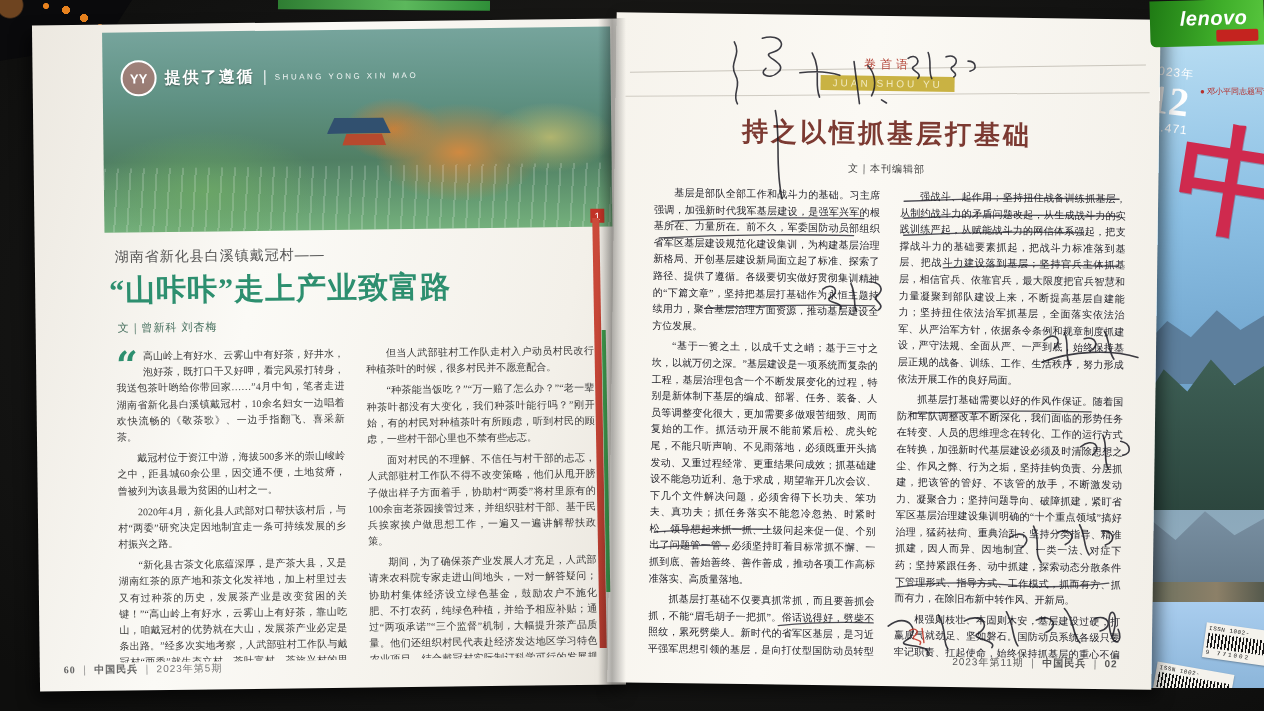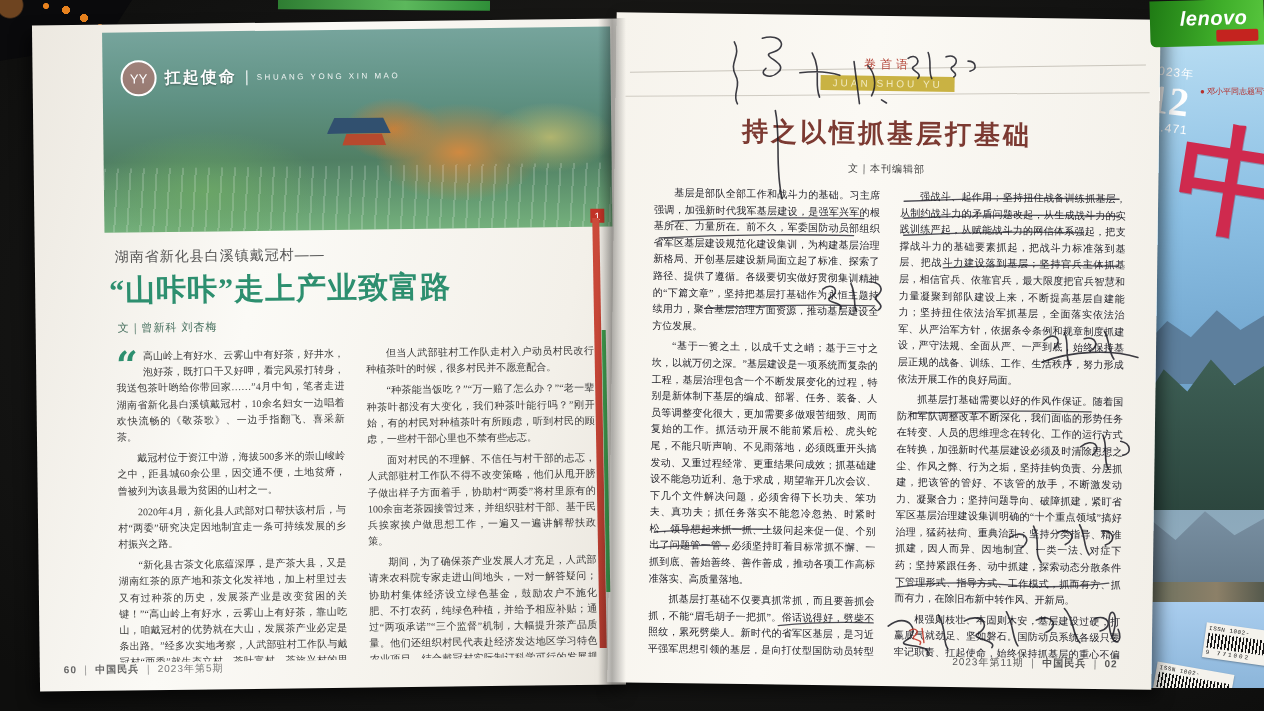--- a/index.html
+++ b/index.html
@@ -47,40 +47,40 @@
          radial-gradient(160px 80px at 20% 80%,rgba(110,170,100,.75),rgba(110,170,100,0) 75%),
          linear-gradient(180deg,#76a49c 0%,#5f9183 35%,#507f64 65%,#74b07c 100%);}
   .terraces{position:absolute;left:0;bottom:0;width:100%;height:64px;opacity:.5;
        background:repeating-linear-gradient(94deg,rgba(255,255,255,.35) 0 2px,transparent 2px 13px);}
   .roof{position:absolute;left:44%;top:44%;width:64px;height:16px;background:#31506f;
        clip-path:polygon(0 100%,12% 0,88% 0,100% 100%);}
   .roof2{position:absolute;left:47%;top:52%;width:44px;height:12px;background:#b74a2e;
        clip-path:polygon(0 100%,10% 0,90% 0,100% 100%);}
   .brand{left:88px;top:36px;display:flex;align-items:center;gap:8px;color:#fff;z-index:2;}
   .logo-circle{width:32px;height:32px;border:2px solid #fff;border-radius:50%;display:flex;
-       align-items:center;justify-content:center;font-weight:normal;font-size:13px;color:#fff;
+       align-items:center;justify-content:center;font-weight:bold;font-size:13px;color:#fff;
        background:rgba(255,80,80,.35);}
   .brand-cn{font-size:16px;font-weight:bold;letter-spacing:2px;text-shadow:0 1px 2px rgba(0,0,0,.4);}
   .brand-div{opacity:.8;}
   .brand-en{font-size:8px;letter-spacing:2.5px;opacity:.9;}
   .photo-badge{left:556px;top:190px;width:14px;height:14px;background:#c13327;color:#fff;
        font-size:10px;display:flex;align-items:center;justify-content:center;z-index:2;}
   .kicker{left:80px;top:224px;font-size:14px;color:#555;letter-spacing:1px;}
   .l-title{left:74px;top:246px;font-size:30px;font-weight:bold;color:#2d8f6f;
        font-family:"Liberation Serif",serif;letter-spacing:1px;}
   .l-byline{left:82px;top:296px;font-size:11px;color:#456e5d;letter-spacing:1px;}
   .l-cols{left:80px;top:324px;width:478px;height:314px;display:flex;gap:22px;overflow:hidden;}
   .l-col{width:228px;font-family:"Liberation Serif",serif;font-size:10px;line-height:1.62;
        color:#3a3a3a;text-align:justify;}
   .l-col p{margin:0 0 5px;text-indent:2em;}
   .l-col p.lead{text-indent:0;}
   .qmark{float:left;font-size:38px;line-height:.75;color:#2d8f6f;font-weight:bold;margin:3px 5px 0 0;
        font-family:"DejaVu Serif",serif;}
   .footer-l{left:24px;bottom:14px;font-size:10px;color:#777;letter-spacing:1px;}
-  .footer-l b{font-weight:bold;color:#666;}
+  .footer-l b{font-weight:bold;color:#666;font-family:Liberation Serif, serif;}
 
   
   .page-right{left:612px;top:16px;width:544px;height:670px;transform:rotate(.8deg);z-index:3;
        background:linear-gradient(100deg,#f6f3ec,#fbf9f4 40%,#f2efe8);
        box-shadow:6px 8px 16px rgba(0,0,0,.5);}
   .rule1{left:14px;top:52px;width:516px;border-top:1px solid #c9c5bc;transform:rotate(-1.6deg);}
   .rule2{left:10px;top:78px;width:524px;border-top:1px solid #cfcbc2;transform:rotate(-1.2deg);}
   .sec-cn{left:0;top:40px;width:100%;text-align:center;font-size:12px;color:#b5483c;letter-spacing:4px;}
   .sec-py{left:50%;top:60px;transform:translateX(-50%);background:#c9b243;color:#f1e9bd;
        font-size:10px;letter-spacing:3px;padding:2px 12px;}
@@ -166,21 +166,21 @@
 </div>
 
 <div class="abs page-left">
   <div class="abs photo">
     <div class="terraces"></div>
     <div class="roof"></div>
     <div class="roof2"></div>
   </div>
   <div class="abs brand">
     <span class="logo-circle">YY</span>
-    <span class="brand-cn">扛起使命</span>
+    <span class="brand-cn">提供了遵循</span>
     <span class="brand-div">|</span>
     <span class="brand-en">SHUANG YONG XIN MAO</span>
   </div>
   <div class="abs photo-badge">1</div>
 
   <div class="abs kicker">湖南省新化县白溪镇戴冠村——</div>
   <div class="abs l-title">“山咔咔”走上产业致富路</div>
   <div class="abs l-byline">文｜曾新科  刘杏梅</div>
 
   <div class="abs l-cols">

